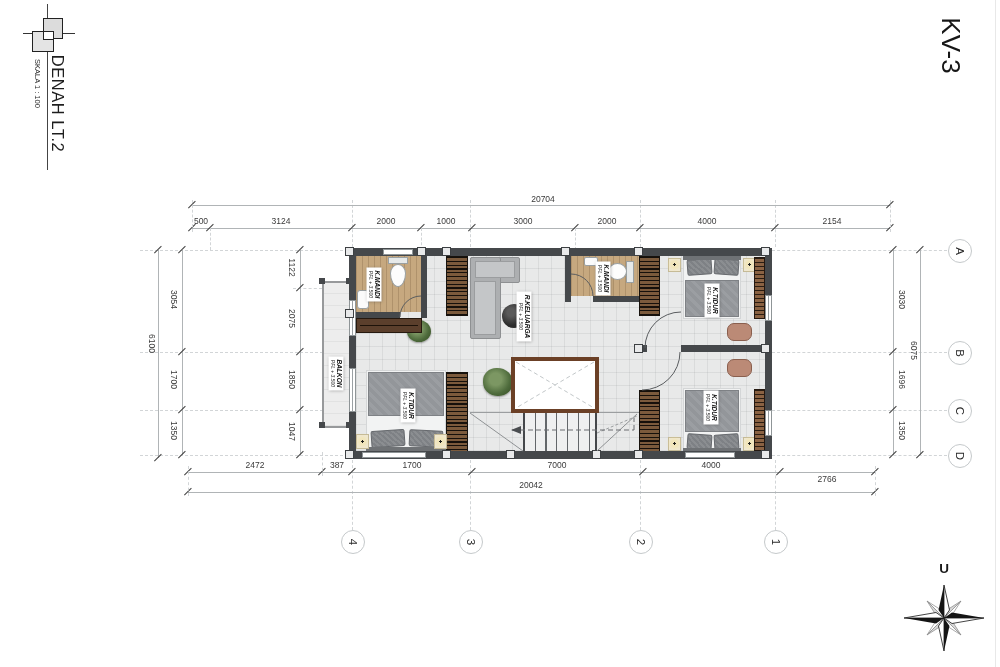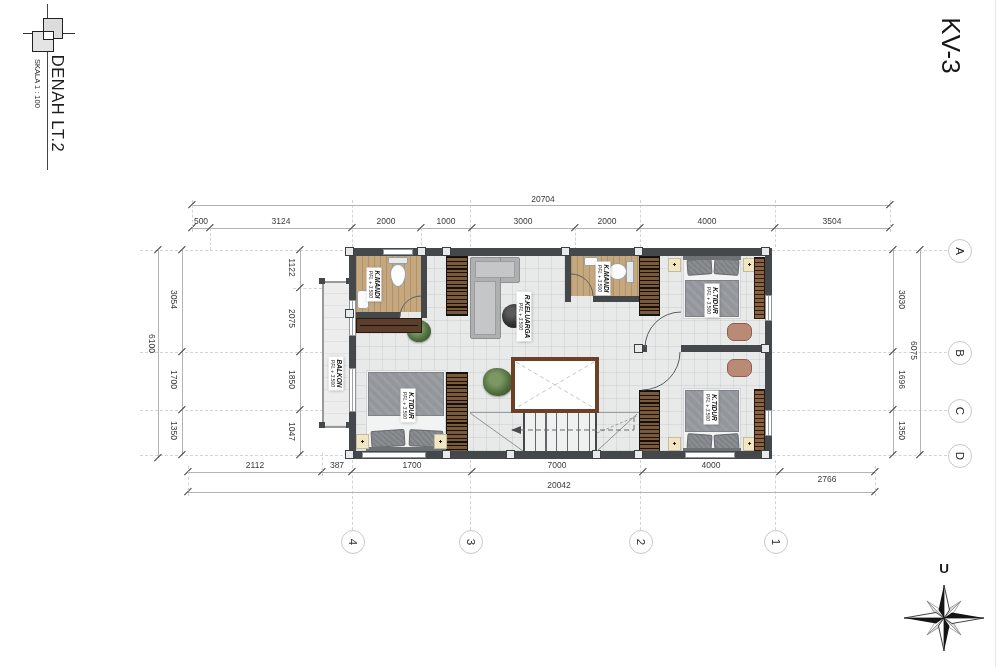--- a/index.html
+++ b/index.html
@@ -94,45 +94,45 @@
   <div class="tk" style="left:640px;top:228px;"></div>
   <div class="tk" style="left:775px;top:228px;"></div>
   <div class="tk" style="left:890px;top:228px;"></div>
   <div class="dt" style="left:181px;top:217px;width:40px;">500</div>
   <div class="dt" style="left:261px;top:217px;width:40px;">3124</div>
   <div class="dt" style="left:366px;top:217px;width:40px;">2000</div>
   <div class="dt" style="left:426px;top:217px;width:40px;">1000</div>
   <div class="dt" style="left:503px;top:217px;width:40px;">3000</div>
   <div class="dt" style="left:587px;top:217px;width:40px;">2000</div>
   <div class="dt" style="left:687px;top:217px;width:40px;">4000</div>
-  <div class="dt" style="left:812px;top:217px;width:40px;">3504</div>
+  <div class="dt" style="left:812px;top:217px;width:40px;">2154</div>
   <div class="exv" style="left:192px;top:200px;height:32px;"></div>
   <div class="exv" style="left:890px;top:200px;height:32px;"></div>
   <div class="exv" style="left:210px;top:228px;height:22px;"></div>
   <div class="exv" style="left:421px;top:228px;height:22px;"></div>
   <div class="exv" style="left:575px;top:228px;height:22px;"></div>
 
   <div class="dl" style="left:188px;top:472px;width:687px;height:1px;"></div>
   <div class="tk" style="left:188px;top:472px;"></div>
   <div class="tk" style="left:322px;top:472px;"></div>
   <div class="tk" style="left:352px;top:472px;"></div>
   <div class="tk" style="left:472px;top:472px;"></div>
   <div class="tk" style="left:643px;top:472px;"></div>
   <div class="tk" style="left:780px;top:472px;"></div>
   <div class="tk" style="left:875px;top:472px;"></div>
-  <div class="dt" style="left:235px;top:461px;width:40px;">2112</div>
+  <div class="dt" style="left:235px;top:461px;width:40px;">2472</div>
   <div class="dt" style="left:317px;top:461px;width:40px;">387</div>
   <div class="dt" style="left:392px;top:461px;width:40px;">1700</div>
   <div class="dt" style="left:537px;top:461px;width:40px;">7000</div>
   <div class="dt" style="left:691px;top:461px;width:40px;">4000</div>
   <div class="dt" style="left:807px;top:475px;width:40px;">2766</div>
   <div class="dl" style="left:188px;top:492px;width:687px;height:1px;"></div>
   <div class="tk" style="left:188px;top:492px;"></div>
   <div class="tk" style="left:875px;top:492px;"></div>
-  <div class="dt" style="left:539px;top:481px;width:40px;">20042</div>
+  <div class="dt" style="left:511px;top:481px;width:40px;">20042</div>
   <div class="exv" style="left:188px;top:466px;height:30px;"></div>
   <div class="exv" style="left:875px;top:466px;height:30px;"></div>
   <div class="exv" style="left:322px;top:452px;height:24px;"></div>
 
   <div class="dl" style="left:158px;top:250px;width:1px;height:208px;"></div>
   <div class="tk" style="left:158px;top:250px;"></div>
   <div class="tk" style="left:158px;top:458px;"></div>
   <div class="dt dtv" style="left:134px;top:339px;width:34px;">6100</div>
 
   <div class="dl" style="left:182px;top:250px;width:1px;height:205px;"></div>

